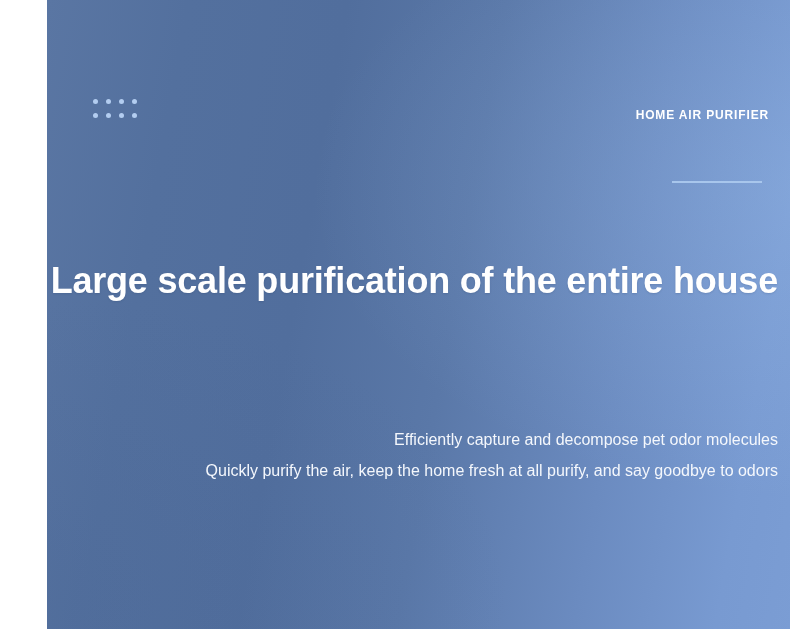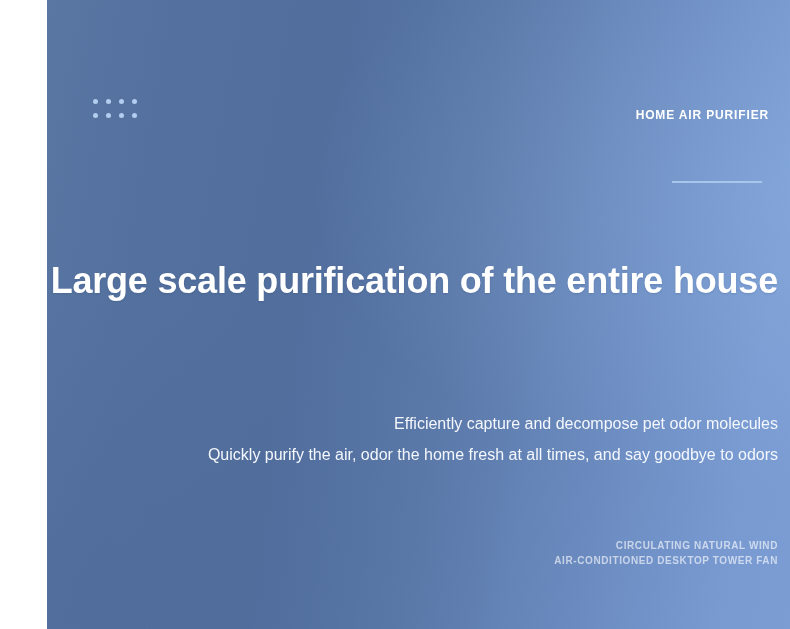--- a/index.html
+++ b/index.html
@@ -86,21 +86,21 @@
     line-height: 58px;
     letter-spacing: -0.2px;
     white-space: nowrap;
     text-shadow: 0 1px 2px rgba(40,62,100,0.18);
   }
   .headline-line { display: block; text-align: center; }
 
   
   #subcopy {
     right: 43px;
-    top: 408px;
+    top: 424px;
     text-align: right;
     color: #f4f7fc;
     font-size: 16px;
     font-weight: normal;
     line-height: 31px;
     white-space: nowrap;
   }
   .sub-line { display: block; }
 
   
@@ -136,21 +136,17 @@
   <div id="kicker" class="layer">HOME AIR PURIFIER</div>
 
   <div id="accent-rule" class="layer"></div>
 
   <div id="headline" class="layer">
     <span class="headline-line">Large scale purification of the entire house</span>
   </div>
 
   <div id="subcopy" class="layer">
     <span class="sub-line">Efficiently capture and decompose pet odor molecules</span>
-    <span class="sub-line">Quickly purify the air, odor the home fresh at all times, and say goodbye to odors</span>
+    <span class="sub-line">Quickly purify the air, keep the home fresh at all purify, and say goodbye to odors</span>
   </div>
 
-  <div id="footer-tagline" class="layer">
-    <span class="footer-line">CIRCULATING NATURAL WIND</span>
-    <span class="footer-line">AIR-CONDITIONED DESKTOP TOWER FAN</span>
-  </div>
 
 </div>
 
 </body></html>

